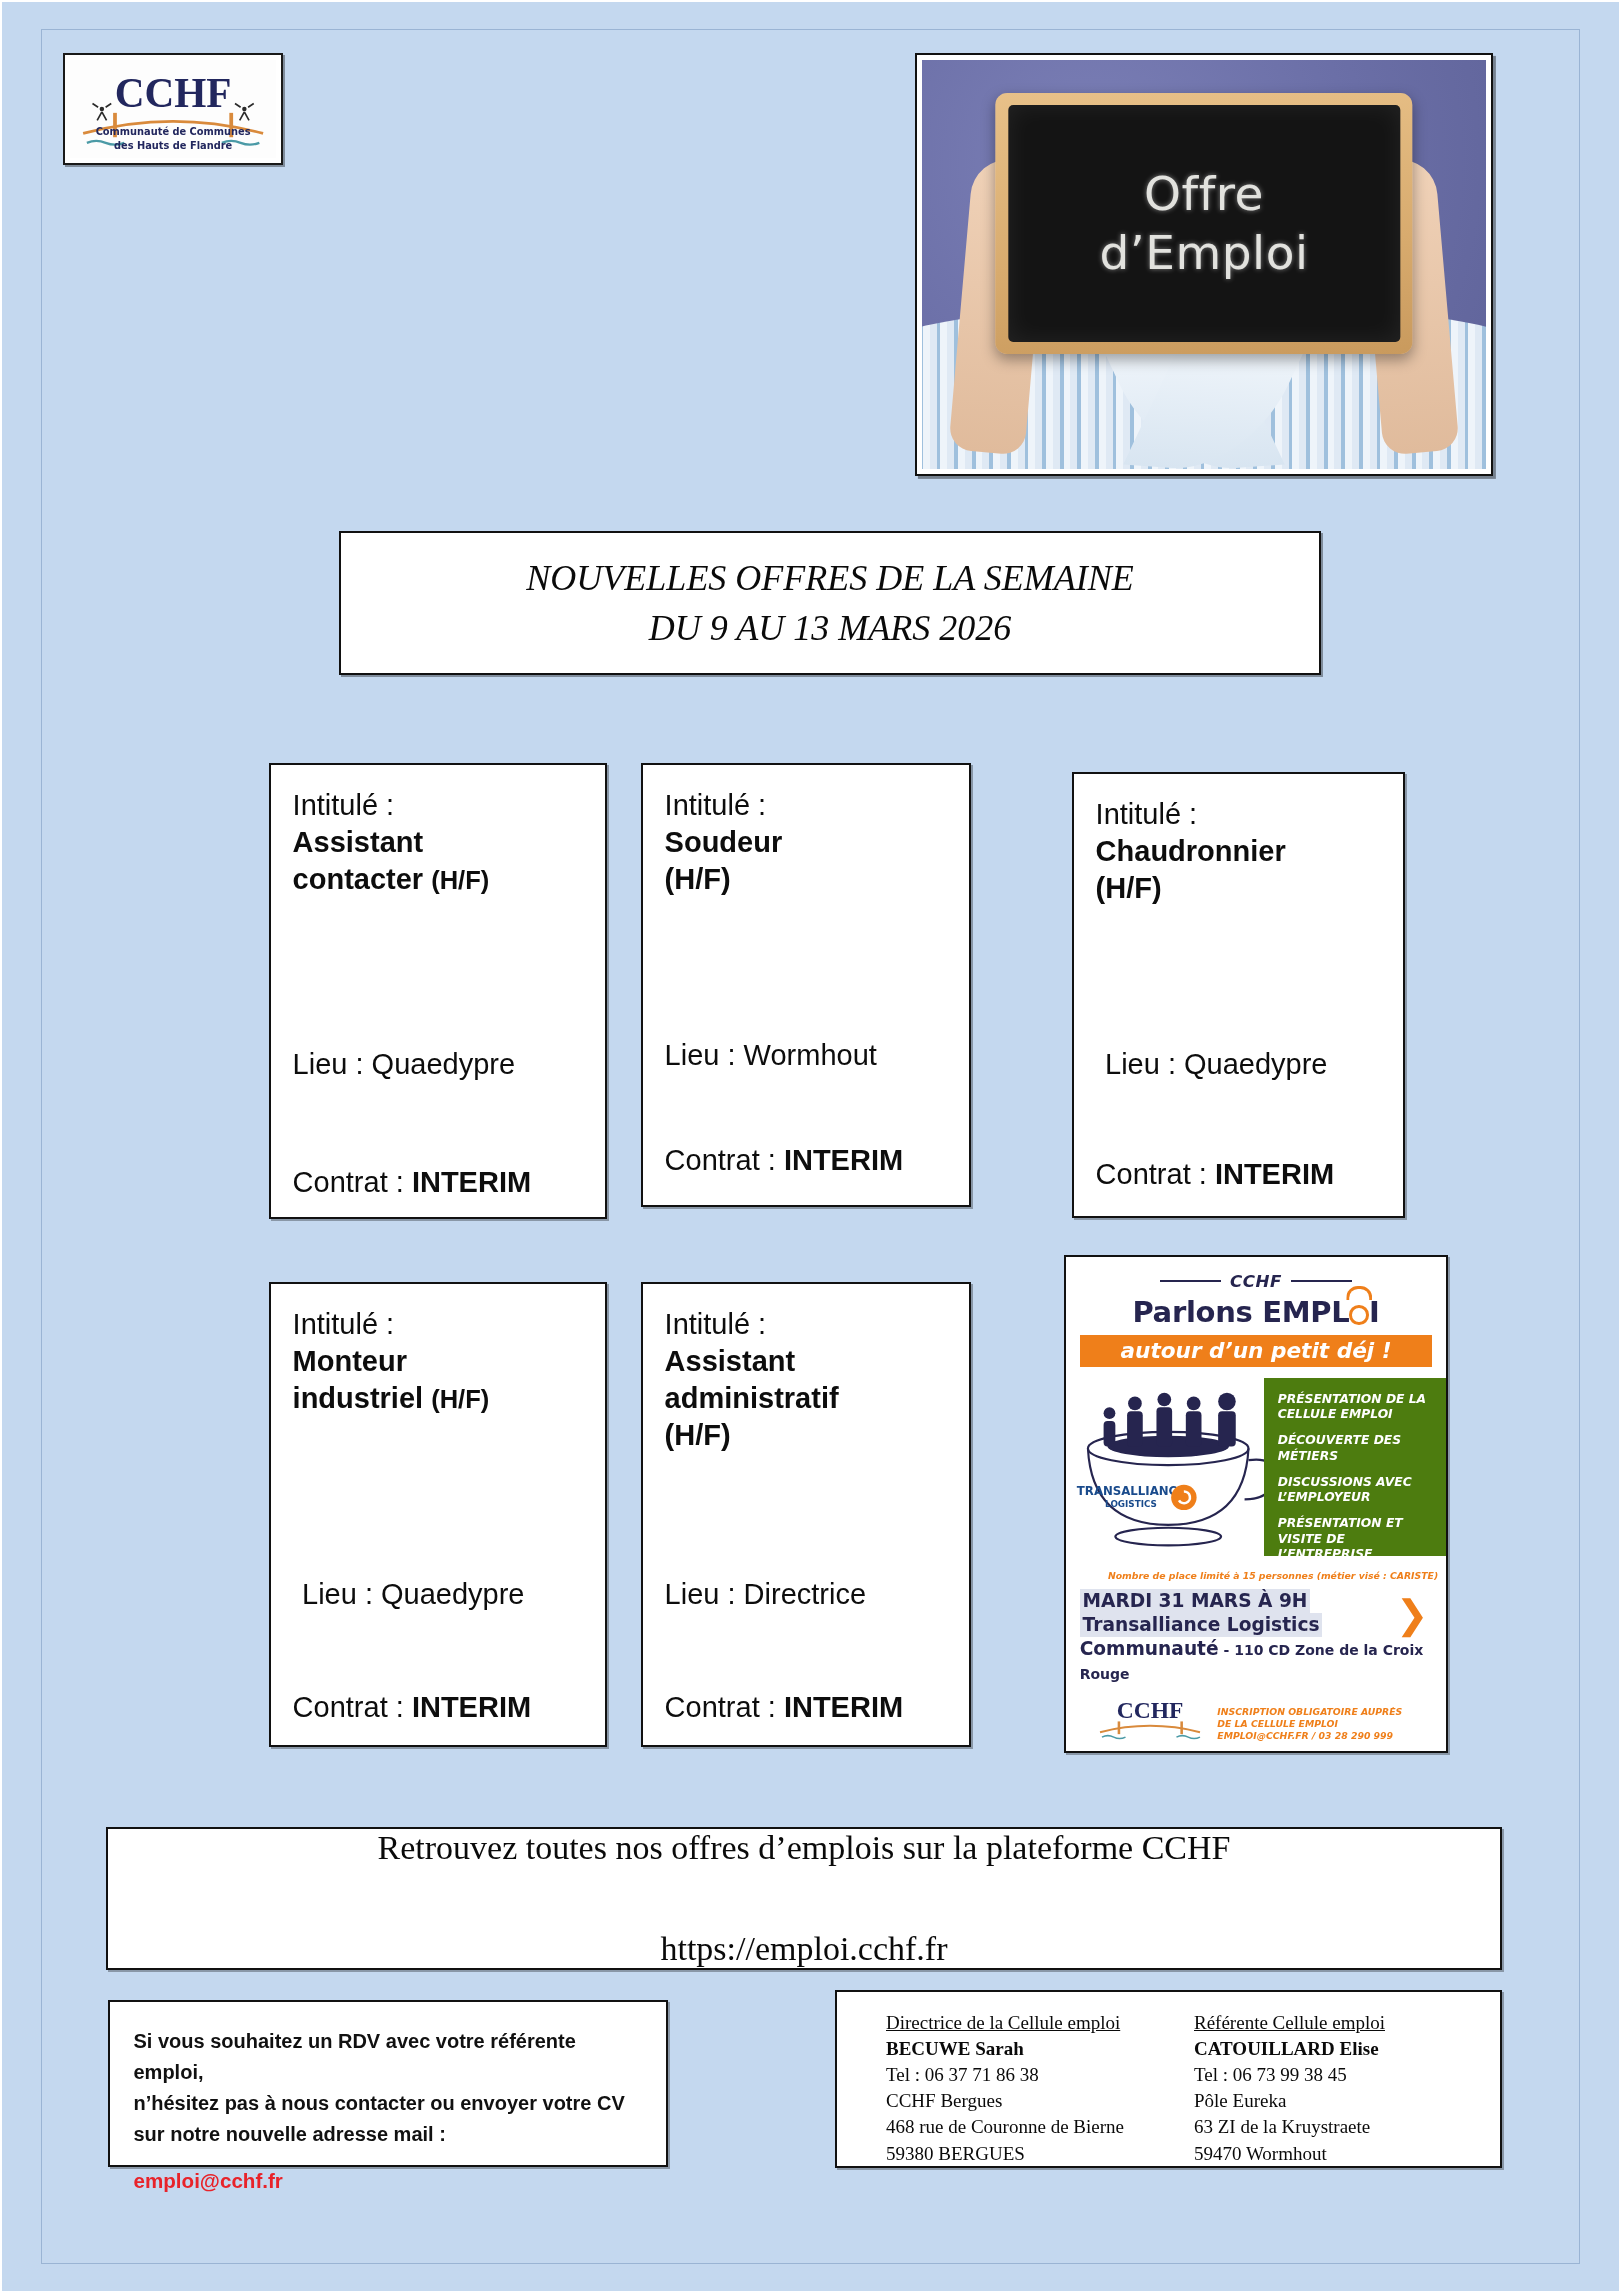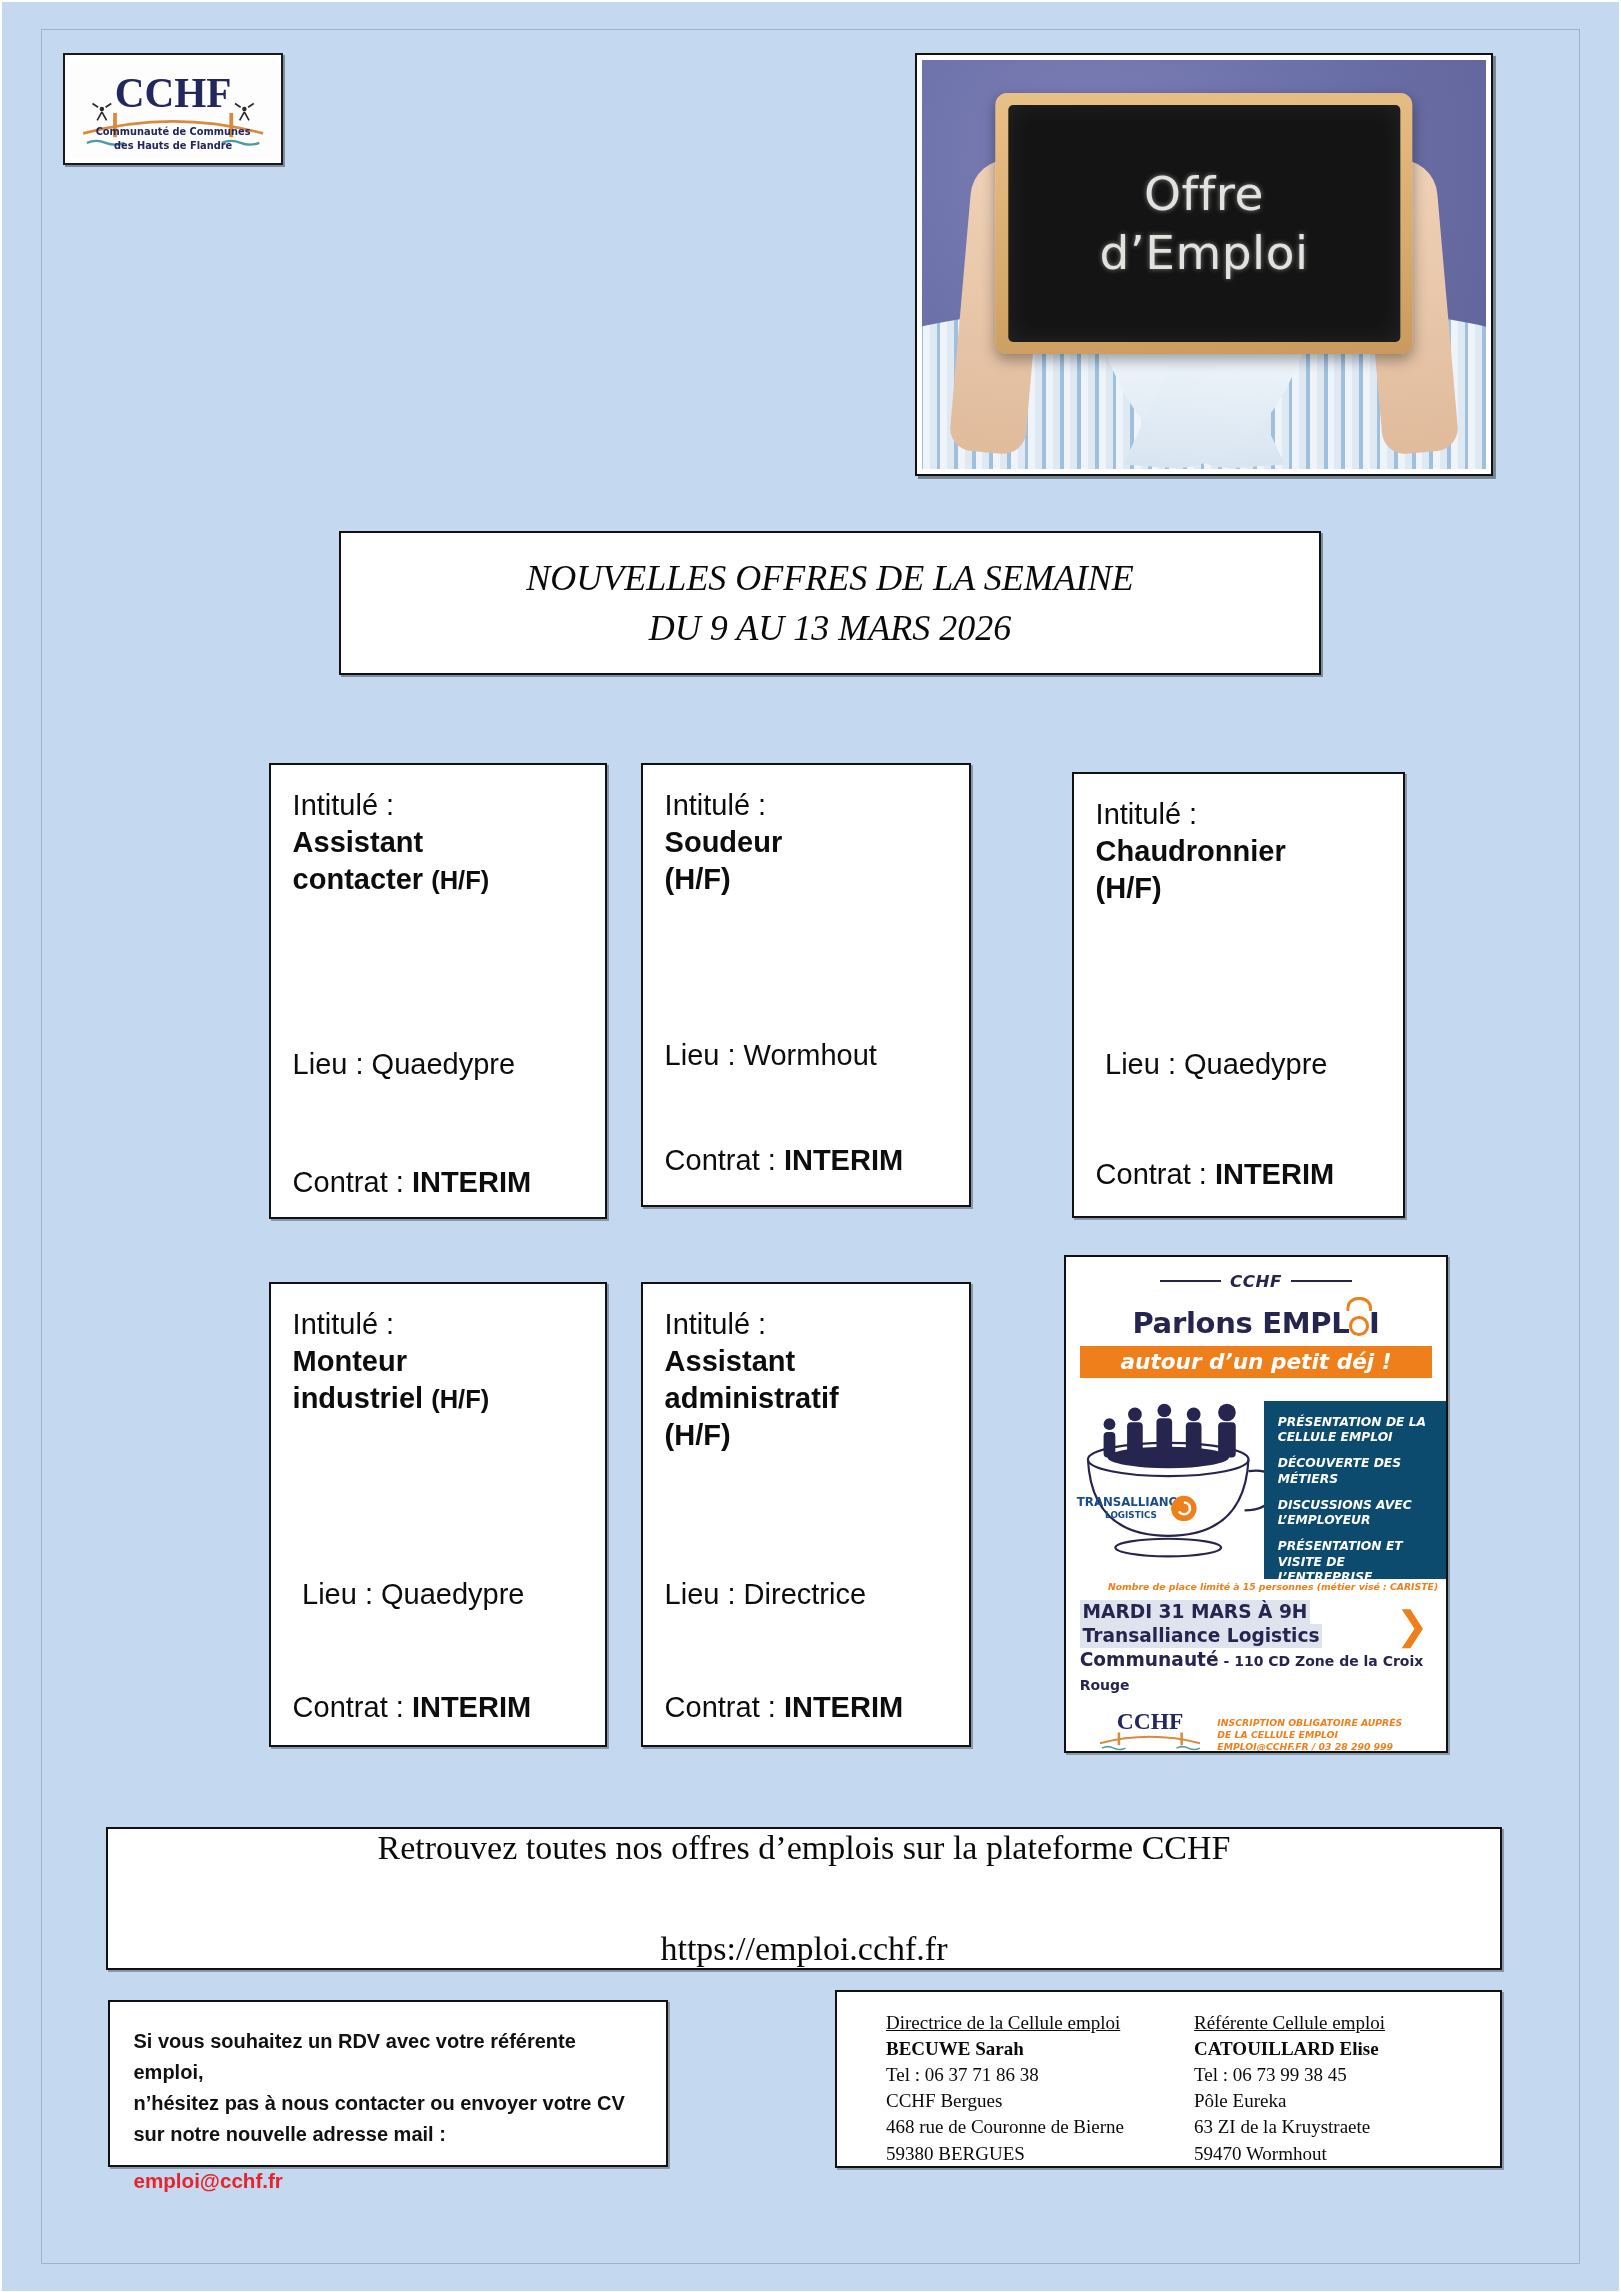--- a/index.html
+++ b/index.html
@@ -166,21 +166,21 @@
     color: #26254f;
   }
   .pst-cchf {
     margin-top: 13.7px;
     display: flex; align-items: center; justify-content: center; gap: 8.8px;
     font-size: 16.7px; font-weight: bold; font-style: italic;
     letter-spacing: 0.5px;
   }
   .pst-rule { width: 61px; height: 2px; background: #26254f; }
   .pst-title {
-    text-align: center; margin-top: 15px;
+    text-align: center; margin-top: 4px;
     font-size: 29px; font-weight: bold;
     letter-spacing: -0.3px;
   }
   .pst-o { position: relative; display: inline-block; color: #26254f; }
   .pst-o::before {
     content: ""; position: absolute; left: 50%; top: -8.8px;
     transform: translateX(-50%);
     width: 19.6px; height: 10.8px;
     border: 3.9px solid #ef7f1a; border-bottom: none;
     border-radius: 11.8px 11.8px 0 0;
@@ -191,23 +191,23 @@
     vertical-align: -2.9px;
   }
   .pst-sub {
     margin: 5.9px 13.7px 0;
     background: #ef7f1a; color: #ffffff;
     font-size: 21.6px; font-weight: bold; font-style: italic;
     text-align: center; padding: 3.9px 5.9px;
   }
   .pst-mid { position: relative; height: 192px; margin-top: 8.8px; }
   .pst-bullets {
-    position: absolute; right: 0; top: 14px;
+    position: absolute; right: 0; top: 2px;
     width: 182px; height: 178px;
-    background: #0c4a6e; color: #ffffff;
+    background: #4d7c0f; color: #ffffff;
     padding: 13.7px 9.8px 0 13.7px;
     font-size: 12.3px; font-weight: bold; font-style: italic;
     line-height: 1.25;
   }
   .pst-bullets div { margin-bottom: 10.8px; }
   .pst-cup { position: absolute; left: 7.8px; top: 0; width: 208px; height: 186px; }
   .pst-limit {
     text-align: right; padding-right: 7.8px; margin-top: 2px;
     color: #ef7f1a; font-size: 9.3px; font-weight: bold; font-style: italic;
   }

